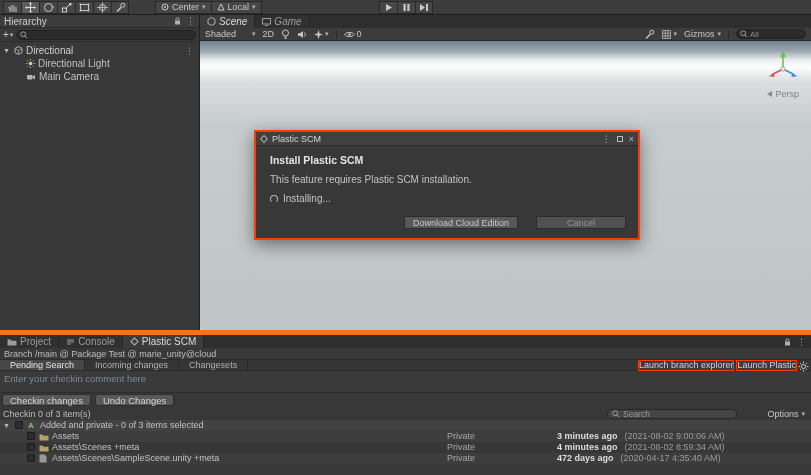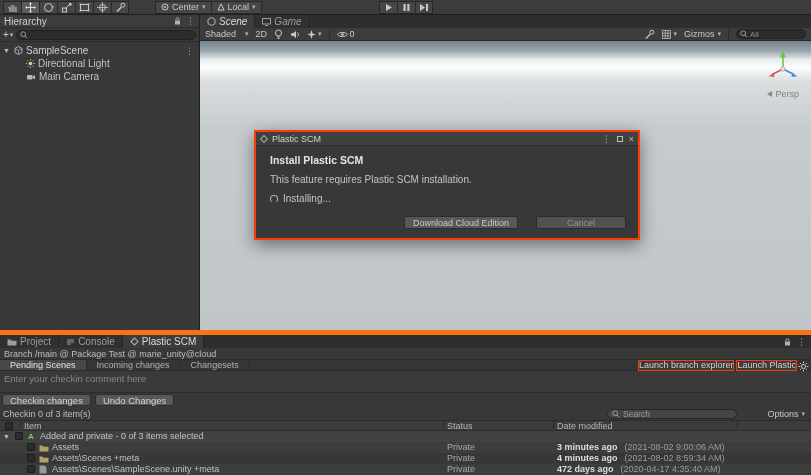--- a/index.html
+++ b/index.html
@@ -271,21 +271,21 @@
       </div>
       <div class="tree">
         <div class="tree-row">
           <span class="tw">▼</span>
           <span>
               <svg width="9" height="9">
                 <path d="M4.5.5l3.5 2v4l-3.5 2-3.5-2v-4z" stroke="#b5b5b5" fill="none"></path>
                 <path d="M1 2.5l3.5 2 3.5-2M4.5 4.5v4" stroke="#b5b5b5" stroke-width=".7" fill="none"></path>
               </svg>
             </span>
-          <span>SampleScene</span>
+          <span>Directional</span>
           <span class="kebab">⋮</span>
         </div>
         <div class="tree-row child">
           <span>
               <svg width="9" height="9">
                 <circle cx="4.5" cy="4.5" r="1.8" fill="#d6d398"></circle>
                 <path d="M4.5 0v1.4M4.5 7.6V9M0 4.5h1.4M7.6 4.5H9M1.3 1.3l1 1M6.7 6.7l1 1M7.7 1.3l-1 1M2.3 6.7l-1 1" stroke="#d6d398" stroke-width=".8"></path>
               </svg>
             </span>
           <span>Directional Light</span>
@@ -316,21 +316,21 @@
           <span>
               <svg width="9" height="8">
                 <rect x=".5" y=".5" width="8" height="5.5" stroke="#9c9c9c" fill="none"></rect>
                 <path d="M3 7.5h3" stroke="#9c9c9c"></path>
               </svg>
             </span>
           <span>Game</span>
         </div>
       </div>
       <div class="scene-toolbar">
-        <span style="display:flex;align-items:center;gap:9px">
+        <span style="display:flex;align-items:center;gap:16px">
             <span>Shaded</span>
             <span class="caret">▾</span>
           </span>
         <span>2D</span>
         <span><span><svg width="9" height="10">
                 <circle cx="4.5" cy="4" r="3" stroke="#c8c8c8" fill="none"></circle>
                 <path d="M3.2 8h2.6M3.6 9.5h1.8" stroke="#c8c8c8"></path>
               </svg></span></span>
         <span><span><svg width="10" height="9">
                 <path d="M1 3.2v2.6h2L6 8V1L3 3.2z" fill="#c8c8c8"></path>
@@ -469,21 +469,21 @@
           </span>
         <span style="font-size:9px">⋮</span>
       </div>
     </div>
 
     <div class="branch-row">
       <span>Branch /main @ Package Test @ marie_unity@cloud</span>
     </div>
 
     <div class="viewtabs-row">
-      <div class="vtab active">Pending Scenes</div>
+      <div class="vtab active">Pending Search</div>
       <div class="vtab">Incoming changes</div>
       <div class="vtab">Changesets</div>
       <div class="launch-wrap">
         <div class="launch-btn">Launch branch explorer</div>
         <div class="launch-btn">Launch Plastic</div>
       </div>
       <div class="gear-wrap">
         <span><svg width="11" height="11">
               <g stroke="#c8c8c8" fill="none">
                 <circle cx="5.5" cy="5.5" r="2"></circle>
@@ -512,30 +512,20 @@
             </svg>
           </span>
         <input placeholder="Search" style="">
       </span>
       <span class="options">
         <span>Options</span>
           <span class="caret">▾</span>
       </span>
     </div>
 
-    <div class="tbl-header">
-      <span class="checkbox" style="position:absolute;left:5px;top:1px"></span>
-      <span style="left:24px">Item</span>
-      <span style="left:447px">Status</span>
-      <span style="left:557px">Date modified</span>
-      <span class="vline" style="left:20px"></span>
-      <span class="vline" style="left:443px"></span>
-      <span class="vline" style="left:553px"></span>
-      <span class="vline" style="left:737px"></span>
-    </div>
 
     <div class="row g-row">
       <span class="cell" style="left:3px">
           <span class="tw">▼</span>
         </span>
       <span class="checkbox" style="position:absolute;left:15px;top:1px"></span>
       <span class="cell" style="left:28px">
           <span class="badge-a">A</span>
         </span>
       <span class="cell" style="left:40px">Added and private - 0 of 3 items selected</span>

